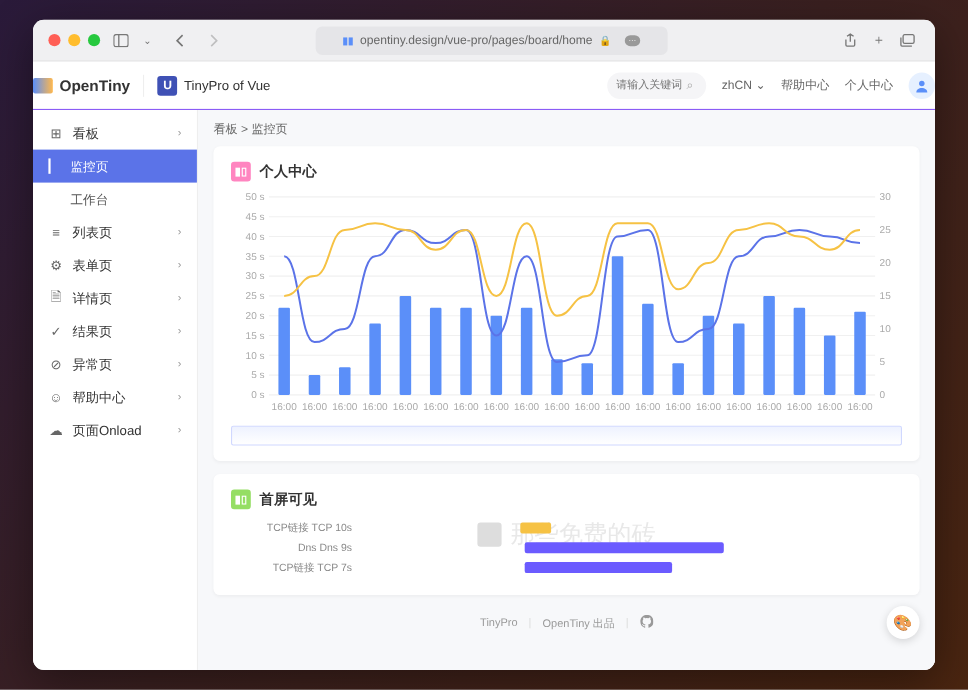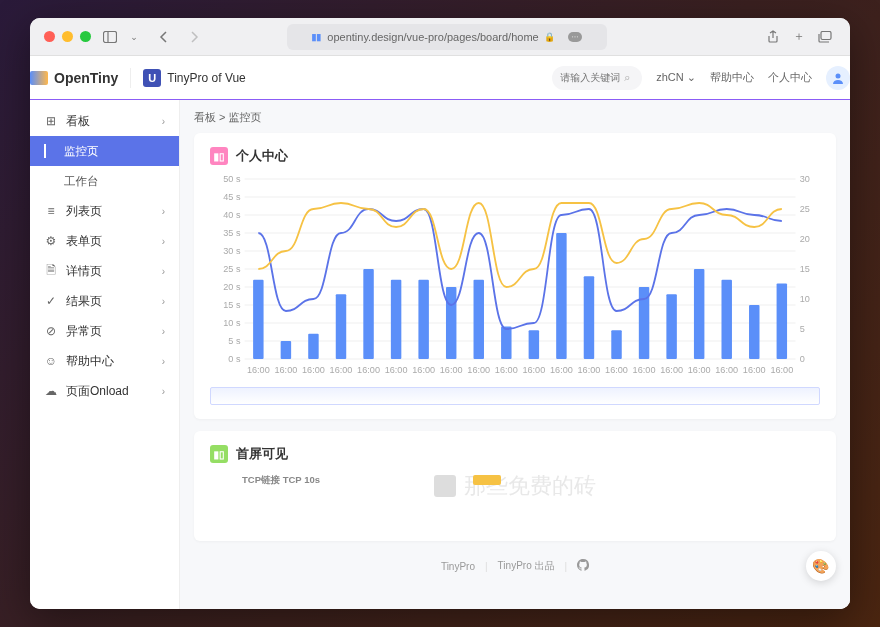--- a/index.html
+++ b/index.html
@@ -63,21 +63,21 @@
 .ct-pink { background: #ff85c0; } .ct-green { background: #95de64; }
 .legend { display: flex; gap: 18px; justify-content: center; font-size: 10px; margin-bottom: 4px; }
 .legend span { display: flex; align-items: center; gap: 4px; }
 .lg-box { width: 14px; height: 8px; border-radius: 2px; }
 .lg-ring { width: 10px; height: 10px; border-radius: 50%; border: 2px solid; background: #fff; }
 .chart { position: relative; height: 210px; }
 .chart svg { width: 100%; height: 100%; }
 .axis-label { font-size: 9px; fill: #aaa; }
 .grid-line { stroke: #f0f0f0; stroke-width: 1; }
 .brush { height: 18px; border: 1px solid #d0d8ff; border-radius: 2px; margin-top: 4px; position: relative; background: linear-gradient(to bottom, #eef2ff, #fff); }
-.waterfall-row { display: flex; align-items: center; height: 18px; font-size: 10px; gap: 24px; font-weight: bold; }
+.waterfall-row { display: flex; align-items: center; height: 18px; font-size: 10px; gap: 24px; }
 .wf-label { width: 110px; text-align: right; color: #888; font-size: 9.5px; }
 .wf-track { flex: 1; position: relative; height: 12px; }
 .wf-bar { position: absolute; height: 10px; border-radius: 2px; top: 1px; }
 .watermark { position: absolute; left: 50%; top: 50%; transform: translate(-50%,-50%); font-size: 22px; color: #e8e8e8; font-weight: 500; display: flex; align-items: center; gap: 8px; pointer-events: none; }
 .footer { text-align: center; font-size: 10px; color: #999; padding: 6px 0; display: flex; align-items: center; justify-content: center; gap: 10px; }
 .float-btn { position: absolute; right: 44px; bottom: 46px; width: 30px; height: 30px; border-radius: 50%; background: #fff; box-shadow: 0 2px 8px rgba(0,0,0,0.15); display: flex; align-items: center; justify-content: center; font-size: 14px; }
 </style>
 </head>
 <body>
 
@@ -300,27 +300,39 @@
             <span class="ct-ico ct-green">▮▯</span>
             <span>首屏可见</span>
           </div>
           <div id="waterfall">
               <div class="waterfall-row">
                 <div class="wf-label">TCP链接  TCP 10s</div>
                 <div class="wf-track">
                   <div class="wf-bar" style="left: 27%; width: 6%; background: rgb(246, 194, 68);"></div>
                 </div>
               </div>
+              <div class="waterfall-row">
+                <div class="wf-label">Dns  Dns 9s</div>
+                <div class="wf-track">
+                  <div class="wf-bar" style="left: 28%; width: 38%; background: rgb(107, 91, 255);"></div>
+                </div>
+              </div>
+              <div class="waterfall-row">
+                <div class="wf-label">TCP链接  TCP 7s</div>
+                <div class="wf-track">
+                  <div class="wf-bar" style="left: 28%; width: 28%; background: rgb(107, 91, 255);"></div>
+                </div>
+              </div>
             </div>
         </div>
 
         <div class="footer">
           <span>TinyPro</span>
           <span style="color:#ddd;">|</span>
-          <span>TinyPro 出品</span>
+          <span>OpenTiny 出品</span>
           <span style="color:#ddd;">|</span>
           <span>
             <svg width="12" height="12" viewBox="0 0 16 16" fill="#999">
                 <path d="M8 0C3.58 0 0 3.58 0 8c0 3.54 2.29 6.53 5.47 7.59.4.07.55-.17.55-.38v-1.5c-2.23.48-2.7-.95-2.7-.95-.36-.92-.89-1.17-.89-1.17-.73-.5.05-.49.05-.49.8.06 1.23.83 1.23.83.72 1.23 1.88.87 2.34.67.07-.52.28-.87.51-1.07-1.78-.2-3.64-.89-3.64-3.95 0-.87.31-1.59.82-2.15-.08-.2-.36-1.02.08-2.12 0 0 .67-.21 2.2.82a7.6 7.6 0 014 0c1.53-1.04 2.2-.82 2.2-.82.44 1.1.16 1.92.08 2.12.51.56.82 1.27.82 2.15 0 3.07-1.87 3.75-3.65 3.95.29.25.54.73.54 1.48v2.2c0 .21.15.46.55.38A8 8 0 008 0z"></path>
               </svg>
           </span>
         </div>
       </div>
     </div>
   </div>

